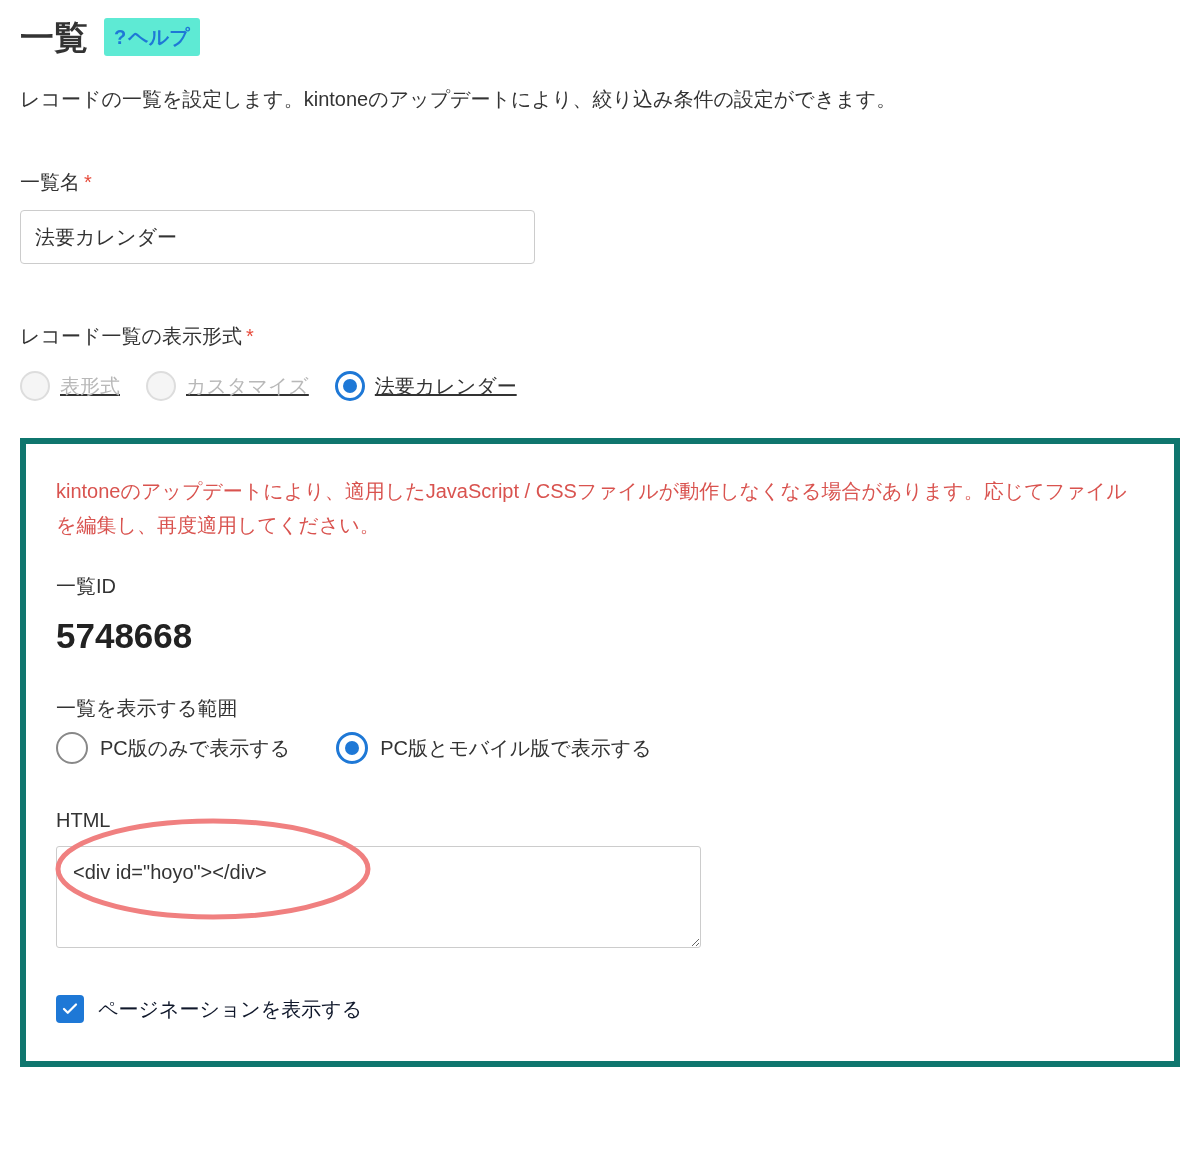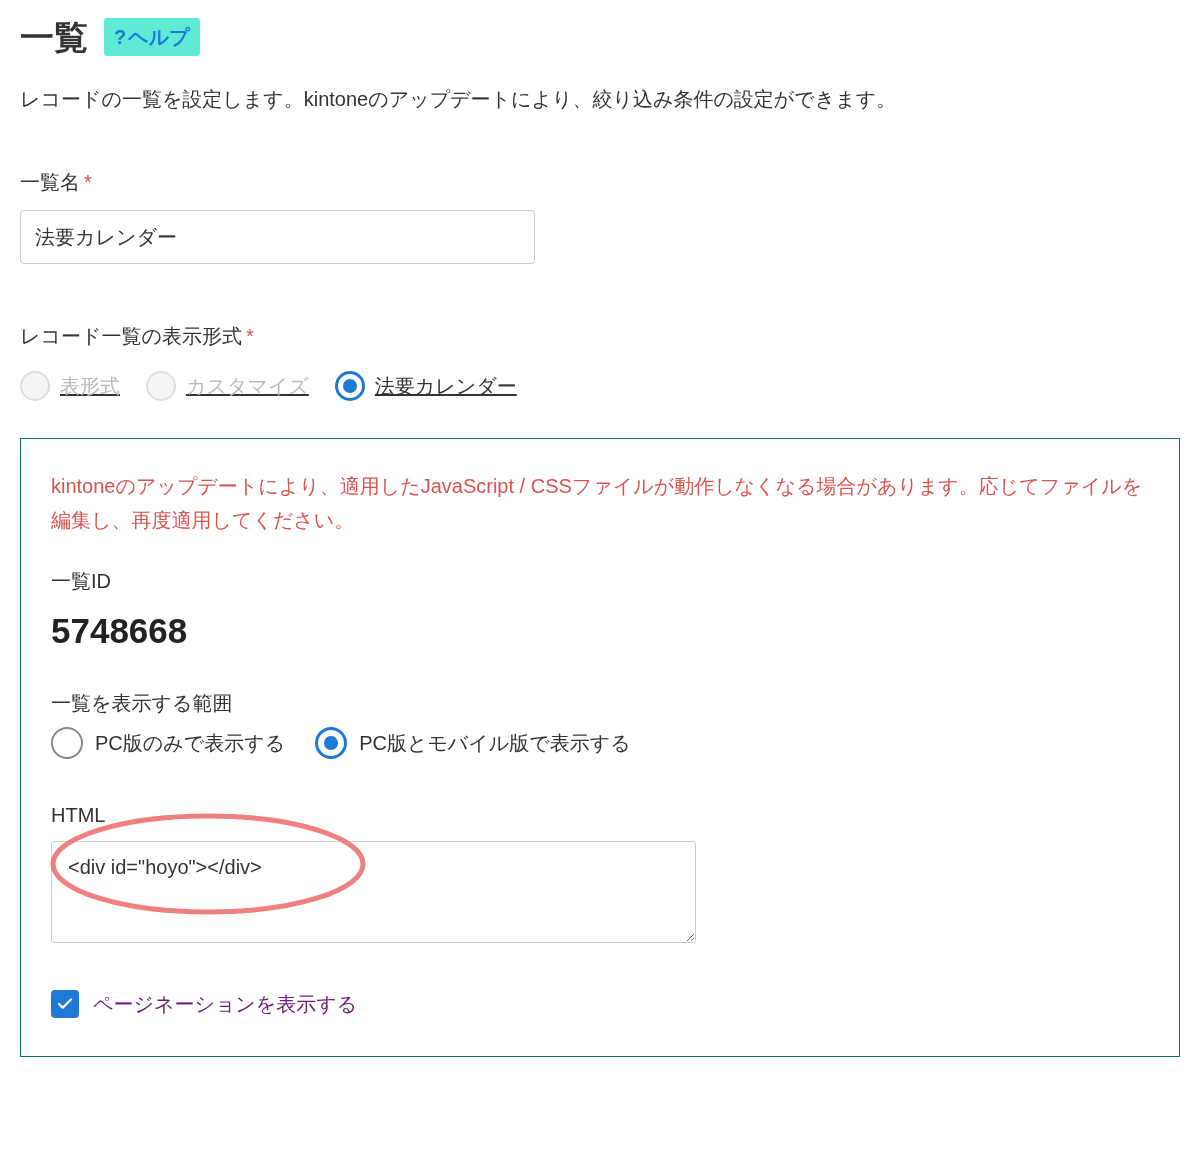--- a/index.html
+++ b/index.html
@@ -95,21 +95,21 @@
     .radio-outer.selected {
       border: 3px solid #1e78d6;
     }
     .radio-inner {
       width: 14px;
       height: 14px;
       border-radius: 50%;
       background: #1e78d6;
     }
     .custom-panel {
-      border: 1px solid #0f766e;
+      border: 6px solid #0f766e;
       padding: 30px 30px 36px 30px;
       margin-top: 10px;
     }
     .warning-text {
       color: #d9534f;
       font-size: 20px;
       line-height: 1.7;
       margin-bottom: 28px;
     }
     .sub-label {
@@ -119,21 +119,21 @@
     }
     .id-value {
       font-size: 35px;
       font-weight: 700;
       color: #222;
       margin-bottom: 28px;
     }
     .scope-row {
       display: flex;
       align-items: center;
-      gap: 30px;
+      gap: 46px;
       margin-top: 8px;
       margin-bottom: 40px;
     }
     .scope-item {
       display: flex;
       align-items: center;
       gap: 12px;
       font-size: 20px;
       color: #333;
     }
@@ -168,21 +168,21 @@
       width: 330px;
       height: 110px;
       pointer-events: none;
     }
     .ellipse-annotation svg { width: 100%; height: 100%; }
     .checkbox-row {
       display: flex;
       align-items: center;
       gap: 14px;
       font-size: 20px;
-      color: #701a75;
+      color: #0f172a;
     }
     .checkbox-box {
       width: 28px;
       height: 28px;
       background: #1e78d6;
       border-radius: 4px;
       display: flex;
       align-items: center;
       justify-content: center;
     }

